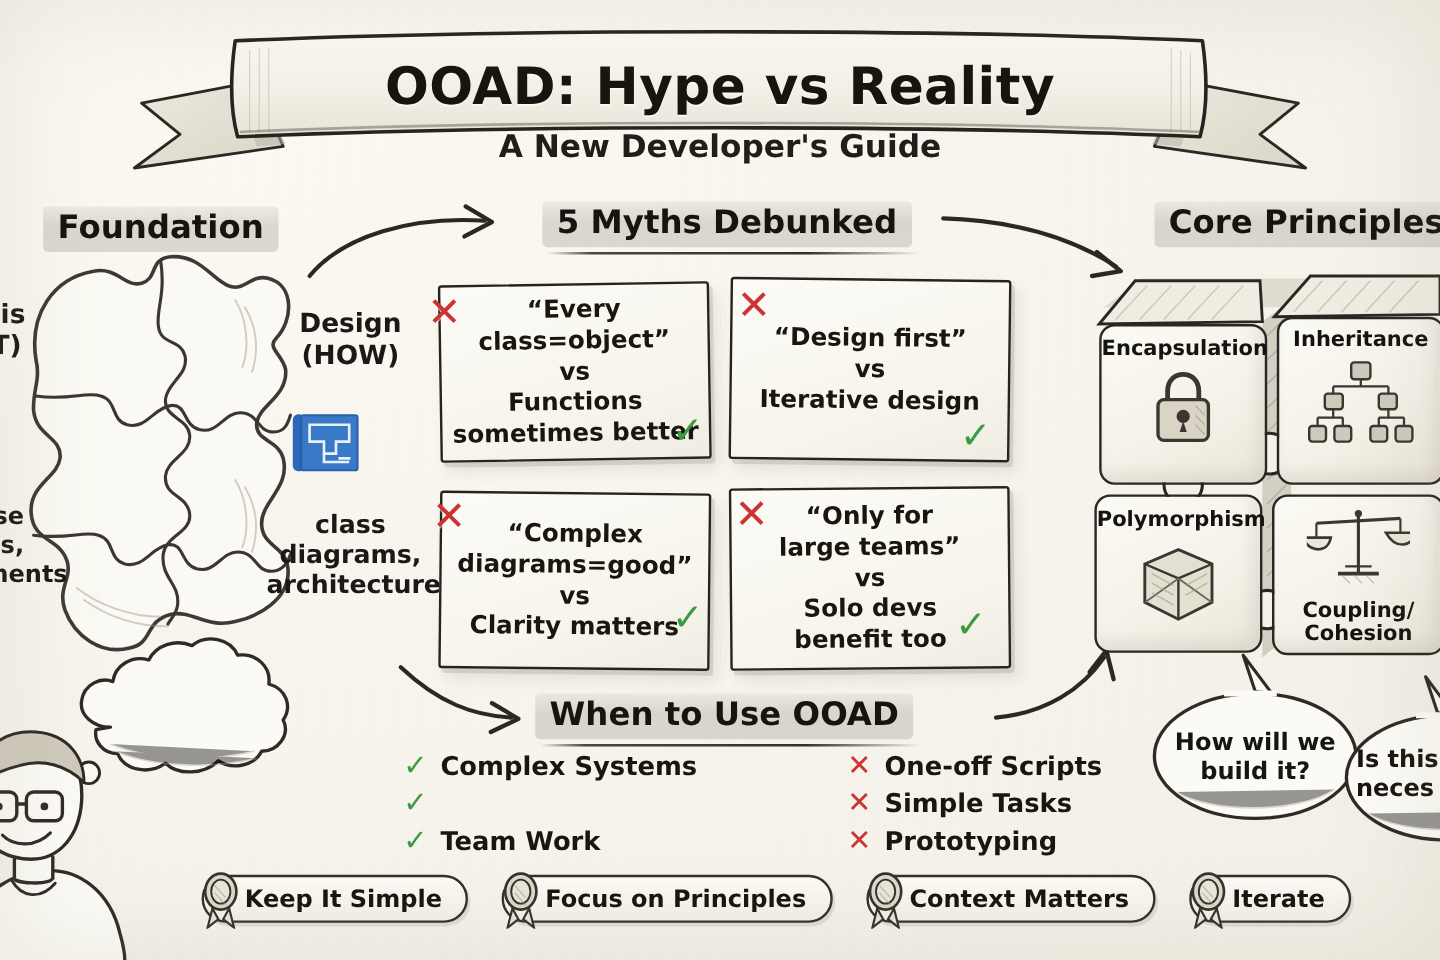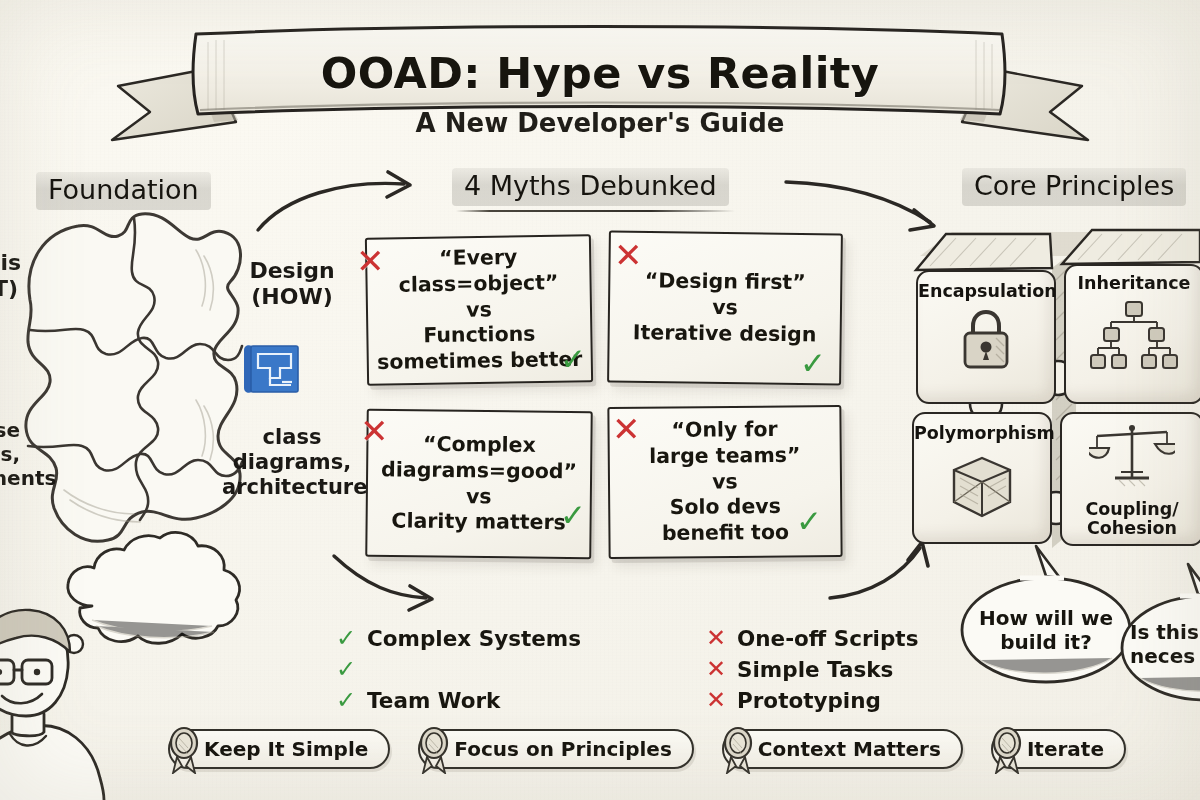--- a/index.html
+++ b/index.html
@@ -51,21 +51,21 @@
   }
   #subtitle-text {
     position:absolute; left:180px; top:108px; width:840px;
     text-align:center;
     font-size: 26px; font-weight:600; color:#201e19;
   }
 
   
   .sec-head {
     position:absolute;
-    font-size: 27px; font-weight:400; color:#16140f;
+    font-size: 27px; font-weight:700; color:#16140f;
     padding: 4px 12px 6px 12px;
     background: linear-gradient(180deg, rgba(205,203,196,.30) 0%, rgba(190,188,180,.55) 45%, rgba(175,173,165,.42) 100%);
     border-radius: 4px;
     white-space: nowrap;
     line-height: 1.05;
   }
   .sec-head.underlined::after{
     content:"";
     position:absolute; left:4px; right:-6px; bottom:-6px; height:2px;
     background: linear-gradient(90deg, transparent, #4a463d 12%, #33302a 70%, transparent);
@@ -421,22 +421,23 @@
   </svg>
 
   <div class="layer">
 
     <div id="banner-wrap">
       <div id="title-text">OOAD: Hype vs Reality</div>
     </div>
     <div id="subtitle-text">A New Developer's Guide</div>
 
     <div class="sec-head" id="head-foundation">Foundation</div>
-    <div class="sec-head underlined" id="head-myths">4 Myths Debunked</div>
+    <div class="sec-head underlined" id="head-myths">5 Myths Debunked</div>
     <div class="sec-head" id="head-core">Core Principles</div>
+    <div class="sec-head underlined" id="head-when">When to Use OOAD</div>
 
     <div id="analysis-label" style="white-space:pre-line">Analysis
 (WHAT)</div>
     <div id="analysis-sub" style="white-space:pre-line">use cases,
 requirements</div>
 
     <div id="design-title" style="white-space:pre-line">Design
 (HOW)</div>
     <div id="blueprint-icon">
       <svg viewBox="0 0 62 62" width="62" height="62">

